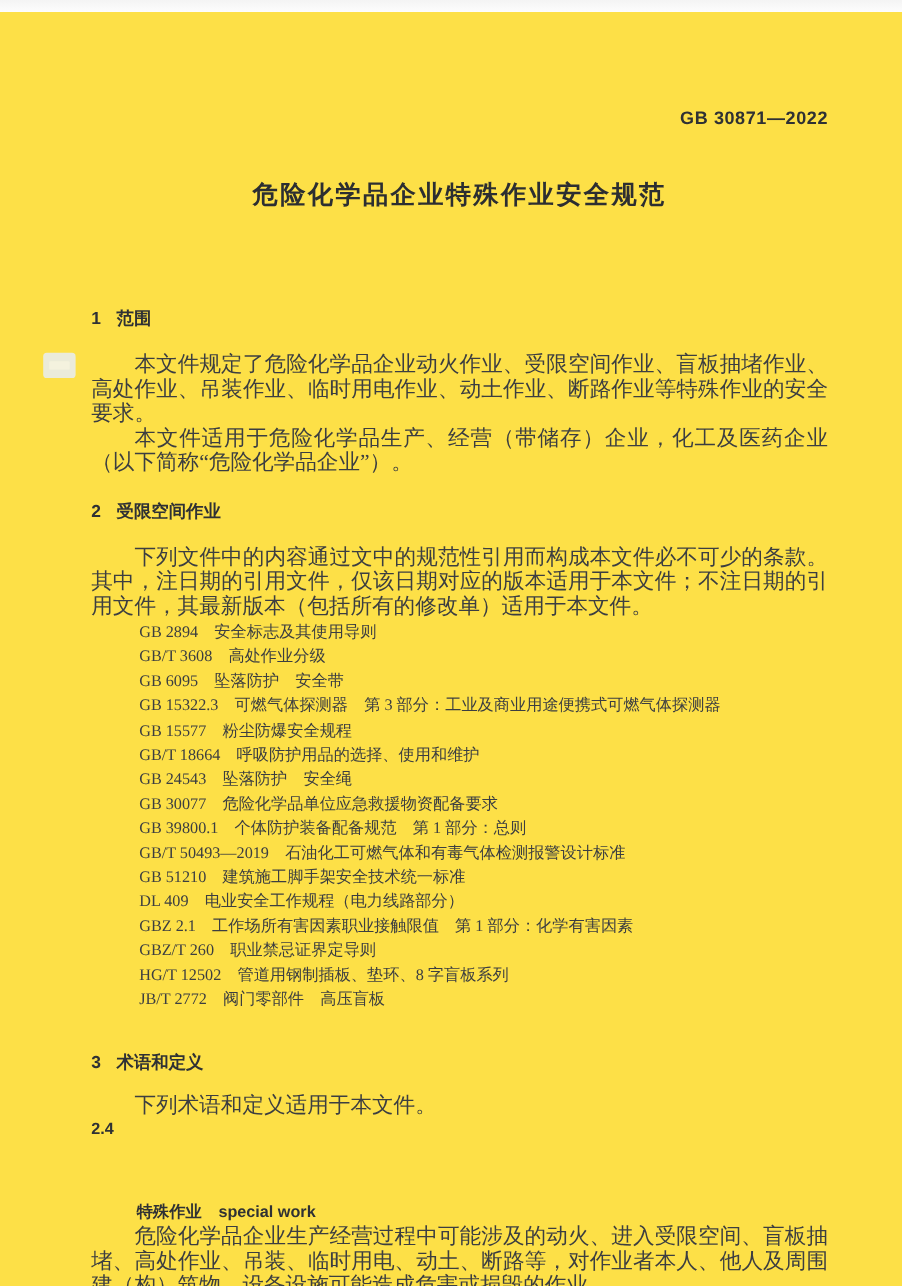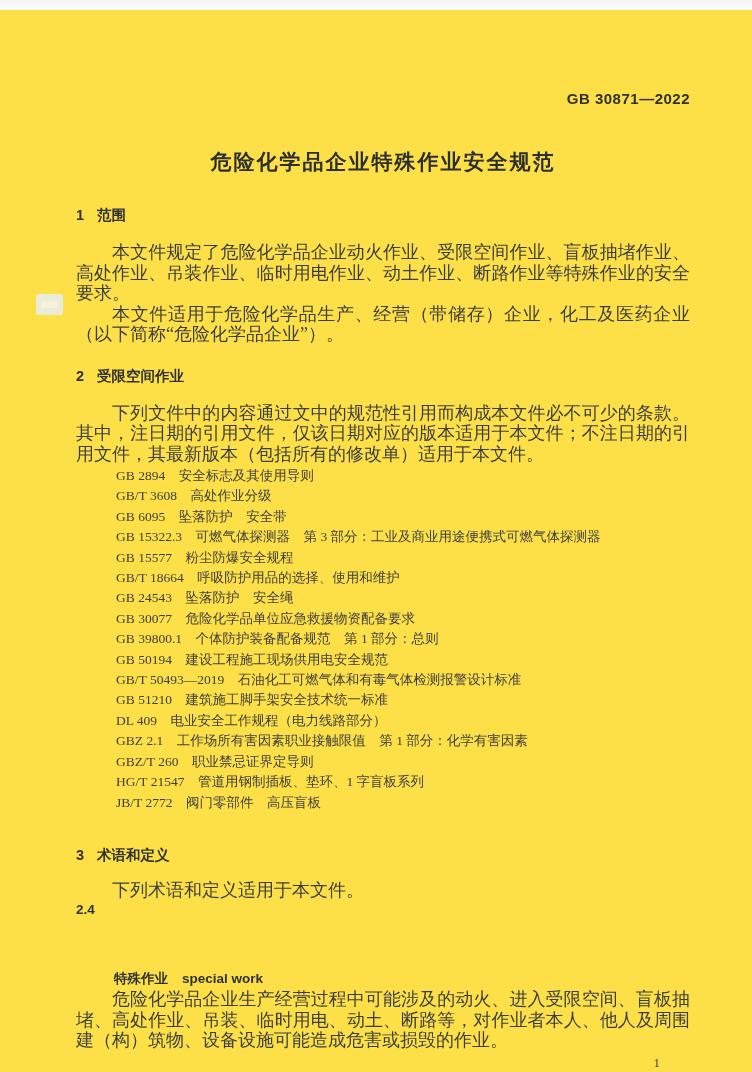--- a/index.html
+++ b/index.html
@@ -45,21 +45,21 @@
     font-family:"Liberation Sans","DejaVu Sans",sans-serif;
     font-weight:700; font-size:21px; letter-spacing:2px;
     color:#2c2e31;
   }
   .sec-h {
     font-family:"Liberation Sans","DejaVu Sans",sans-serif;
     font-weight:700; font-size:14.5px; color:#2f3134;
     line-height:20px;
   }
   .sec-h .num { margin-right:13px; }
-  .sh1 { margin-top:29px; }
+  .sh1 { margin-top:80px; }
   .sh2 { margin-top:21px; }
   .sh3 { margin-top:32px; }
   .para {
     font-size:18px; line-height:20.5px;
     text-align:justify; text-indent:2em;
     color:#3c3e41;
   }
   .p-first { margin-top:17px; }
   .refs { margin-top:2px; margin-left:40px; }
   .ref {
@@ -111,27 +111,26 @@
     <div class="refs">
       <div class="ref">GB 2894　安全标志及其使用导则</div>
       <div class="ref">GB/T 3608　高处作业分级</div>
       <div class="ref">GB 6095　坠落防护　安全带</div>
       <div class="ref">GB 15322.3　可燃气体探测器　第 3 部分：工业及商业用途便携式可燃气体探测器</div>
       <div class="ref">GB 15577　粉尘防爆安全规程</div>
       <div class="ref">GB/T 18664　呼吸防护用品的选择、使用和维护</div>
       <div class="ref">GB 24543　坠落防护　安全绳</div>
       <div class="ref">GB 30077　危险化学品单位应急救援物资配备要求</div>
       <div class="ref">GB 39800.1　个体防护装备配备规范　第 1 部分：总则</div>
-      <div class="ref">GB 50194　建设工程施工现场供用电安全规范</div>
       <div class="ref">GB/T 50493—2019　石油化工可燃气体和有毒气体检测报警设计标准</div>
       <div class="ref">GB 51210　建筑施工脚手架安全技术统一标准</div>
       <div class="ref">DL 409　电业安全工作规程（电力线路部分）</div>
       <div class="ref">GBZ 2.1　工作场所有害因素职业接触限值　第 1 部分：化学有害因素</div>
       <div class="ref">GBZ/T 260　职业禁忌证界定导则</div>
-      <div class="ref">HG/T 21547　管道用钢制插板、垫环、1 字盲板系列</div>
+      <div class="ref">HG/T 12502　管道用钢制插板、垫环、8 字盲板系列</div>
       <div class="ref">JB/T 2772　阀门零部件　高压盲板</div>
     </div>
 
     <div class="sec-h sh3">
       <span class="num">3</span><span>术语和定义</span>
     </div>
     <p class="para sec3-intro">下列术语和定义适用于本文件。</p>
 
     <div class="term-num">2.4</div>
     <div class="term-line">

